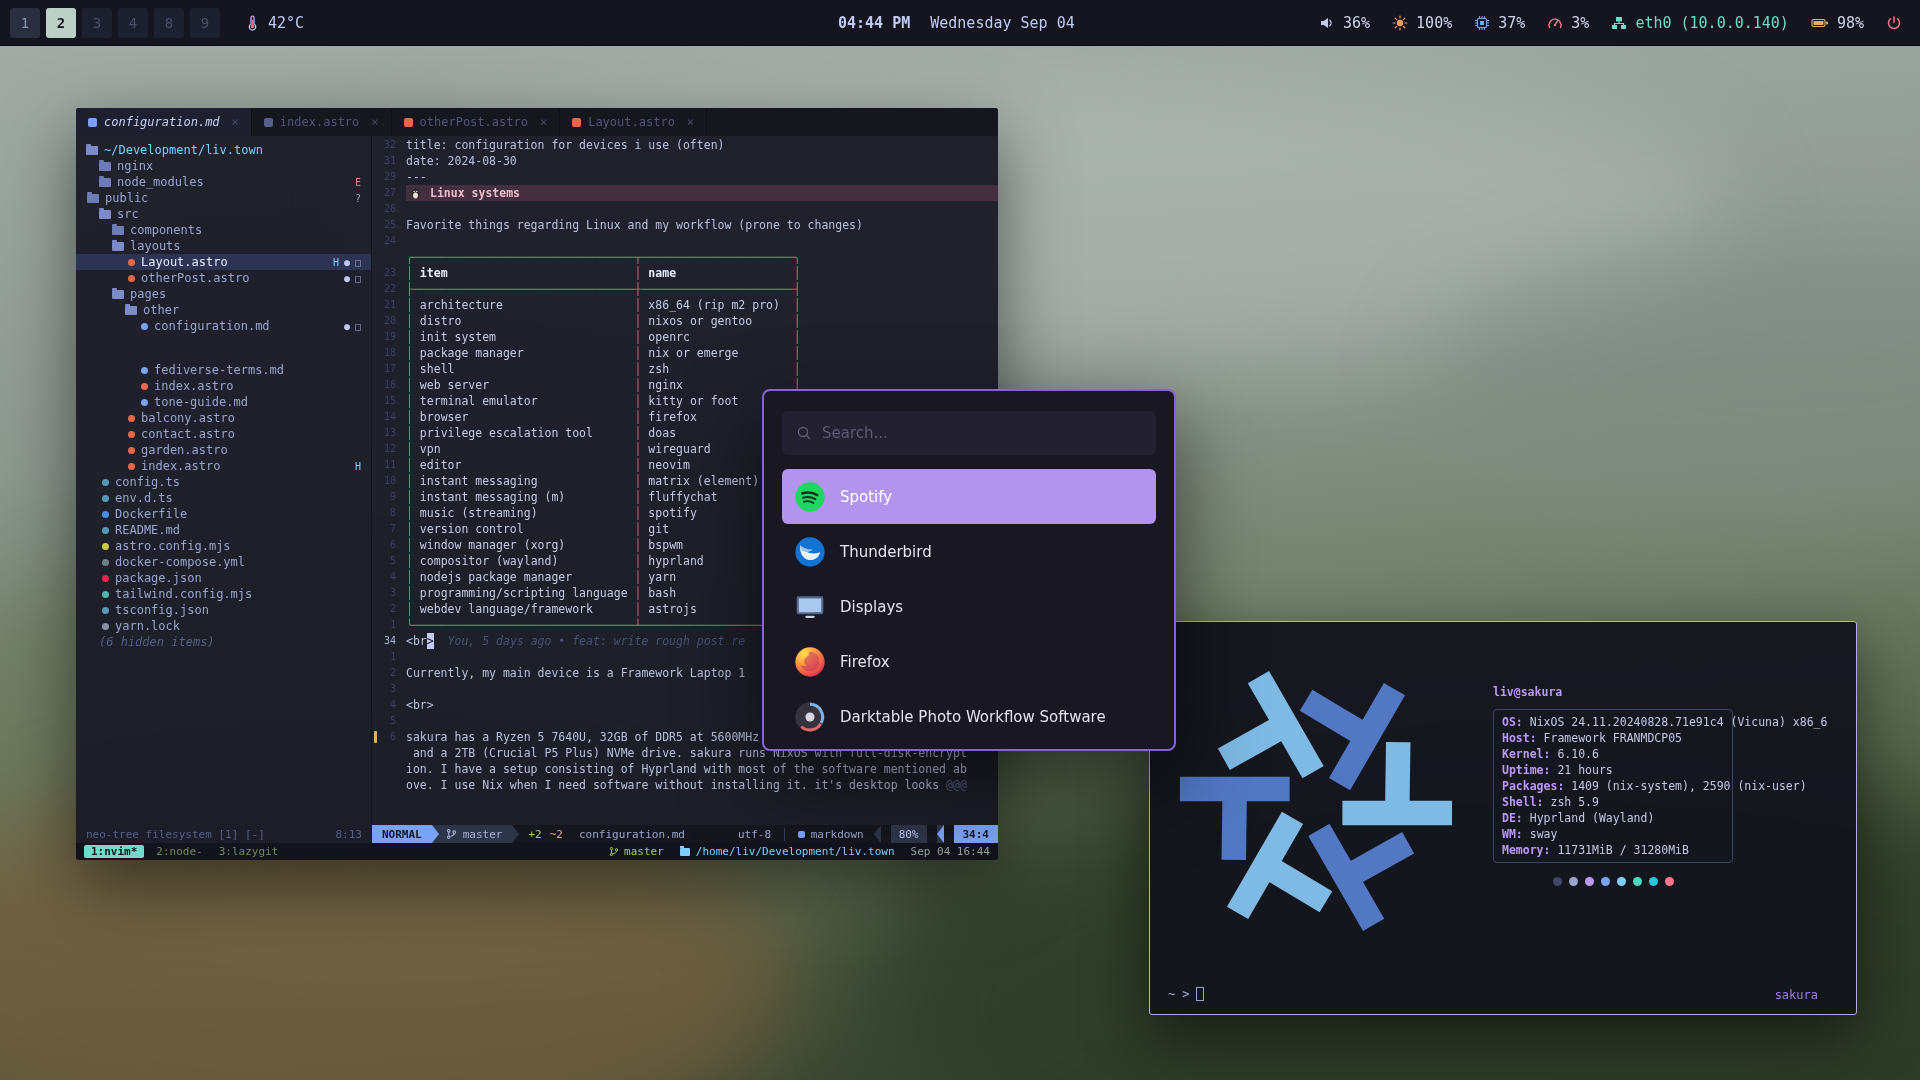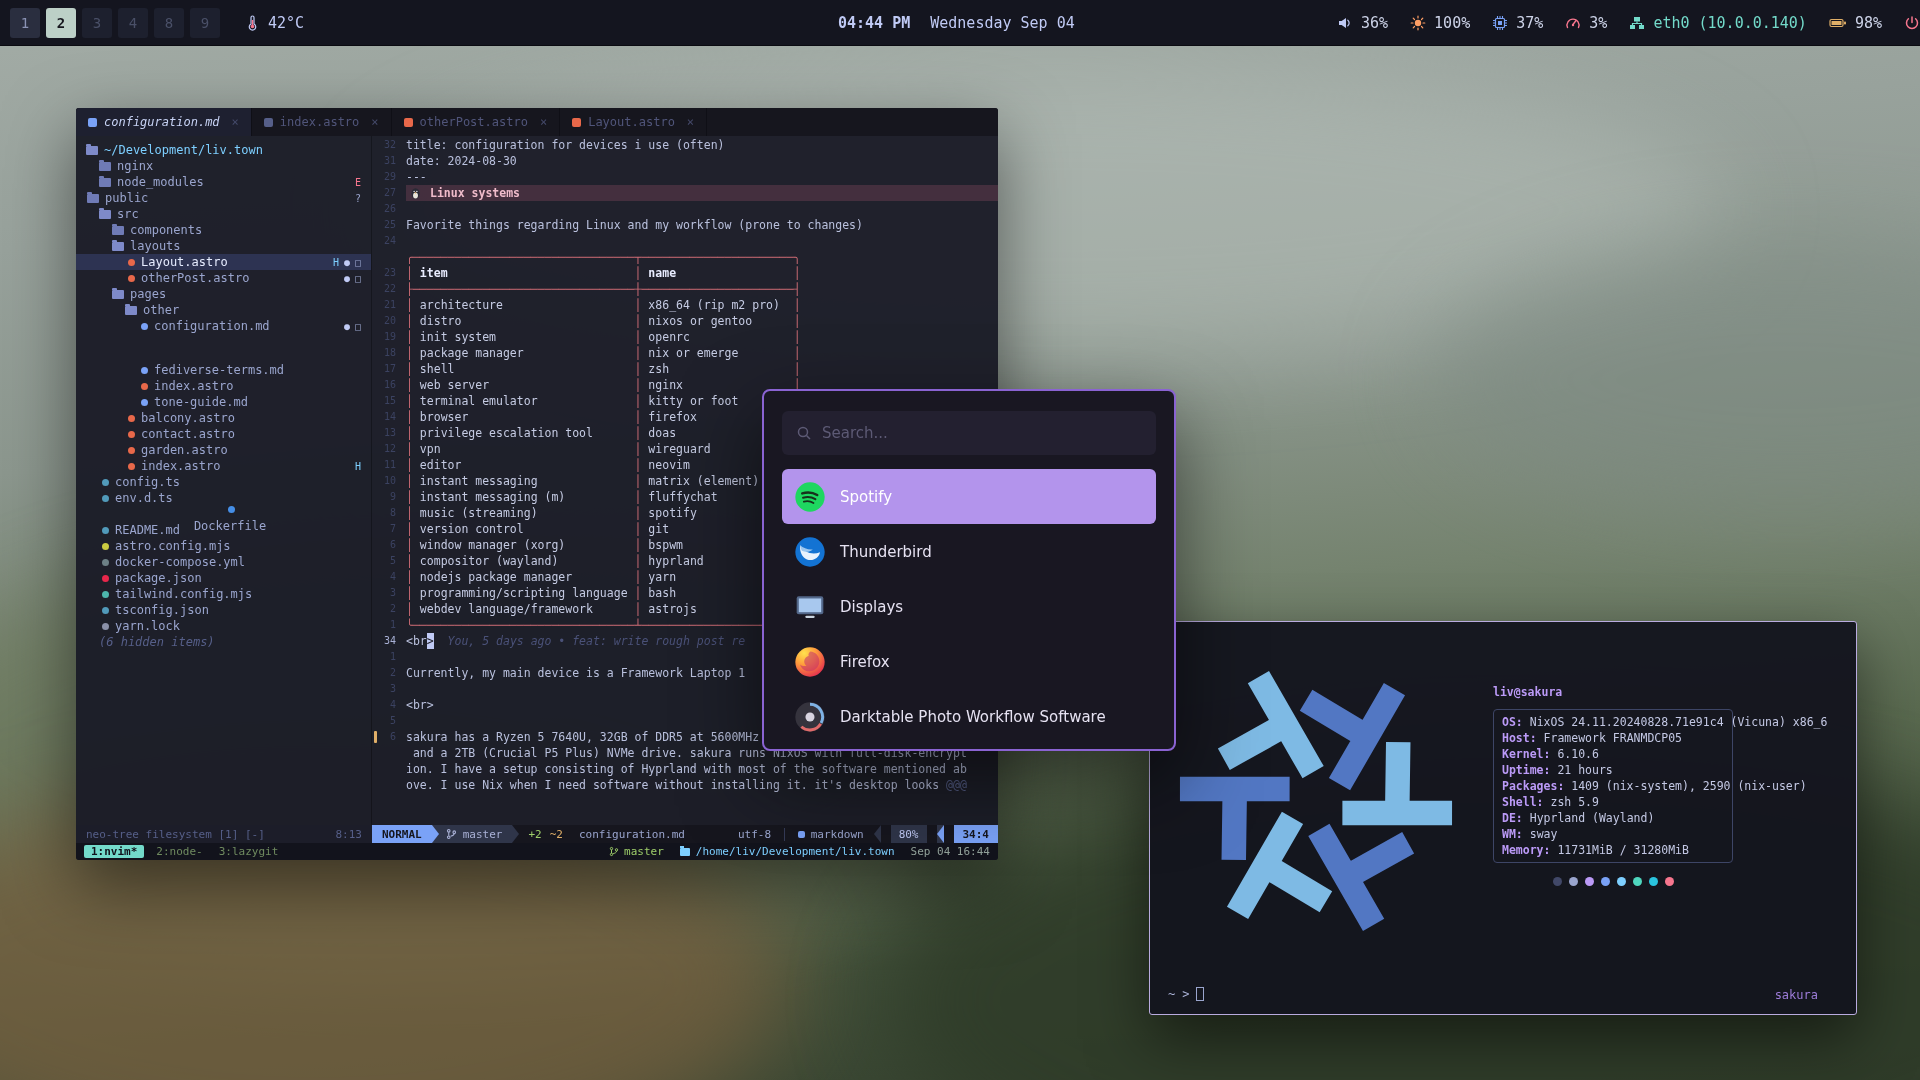--- a/index.html
+++ b/index.html
@@ -20,21 +20,21 @@
   
   .topbar{position:absolute;top:0;left:0;right:0;height:46px;background:#14151f;display:flex;align-items:center;z-index:50;font-family:"DejaVu Sans Mono",monospace;color:#c0caf5;font-size:15px;border-bottom:1px solid rgba(0,0,0,.45)}
   .ws{display:flex;gap:6px;padding:0 10px}
   .wsb{width:30px;height:30px;display:flex;align-items:center;justify-content:center;border-radius:3px;font-size:14px}
   .wsb.active{background:#bcd0c7;color:#16161e;font-weight:bold}
   .wsb.occupied{background:#2a2e3f;color:#8b93b5}
   .wsb.empty{background:#1d202e;color:#4a5068}
   .temp{display:flex;gap:8px;align-items:center;margin-left:14px}
   .clock{position:absolute;left:838px;display:flex;gap:20px;align-items:center}
   .clock .time{font-weight:bold}
-  .tray{margin-left:auto;display:flex;gap:22px;align-items:center}
+  .tray{margin-left:auto;display:flex;gap:22px;padding-right:18px;align-items:center}
   .module{display:flex;gap:8px;align-items:center}
   .mval{color:#cdd3e8}
 
   
   .nvim{position:absolute;left:76px;top:108px;width:922px;height:752px;background:rgba(26,27,38,.96);box-shadow:0 26px 70px rgba(0,0,0,.5);border-radius:3px;display:flex;flex-direction:column;font-family:"DejaVu Sans Mono",monospace;z-index:10}
   .tabline{height:28px;background:#16161e;display:flex;align-items:stretch;font-size:12px;border-radius:3px 3px 0 0;overflow:hidden}
   .tab{display:flex;align-items:center;gap:7px;padding:0 12px;color:#50557a;border-right:1px solid #0f0f16}
   .tab.active{background:#1e2030;color:#c8d3f5;font-style:italic}
   .tabdot{width:9px;height:9px;border-radius:2px;flex:0 0 auto}
   .tclose{margin-left:5px;color:#454a6b;font-size:12px}
@@ -349,21 +349,21 @@
           </span>
         </div>
         <div class="trow" style="padding-left: 23px;">
           <span class="fdot" style="background: rgb(81, 154, 186);"></span>
           <span class="lbl">config.ts</span>
         </div>
         <div class="trow" style="padding-left: 23px;">
           <span class="fdot" style="background: rgb(81, 154, 186);"></span>
           <span class="lbl">env.d.ts</span>
         </div>
-        <div class="trow" style="padding-left: 23px; flex-direction: column;">
+        <div class="trow" style="padding-left: 23px;">
           <span class="fdot" style="background: rgb(69, 142, 230);"></span>
           <span class="lbl">Dockerfile</span>
         </div>
         <div class="trow" style="padding-left: 23px;">
           <span class="fdot" style="background: rgb(81, 154, 186);"></span>
           <span class="lbl">README.md</span>
         </div>
         <div class="trow" style="padding-left: 23px;">
           <span class="fdot" style="background: rgb(203, 203, 65);"></span>
           <span class="lbl">astro.config.mjs</span>

